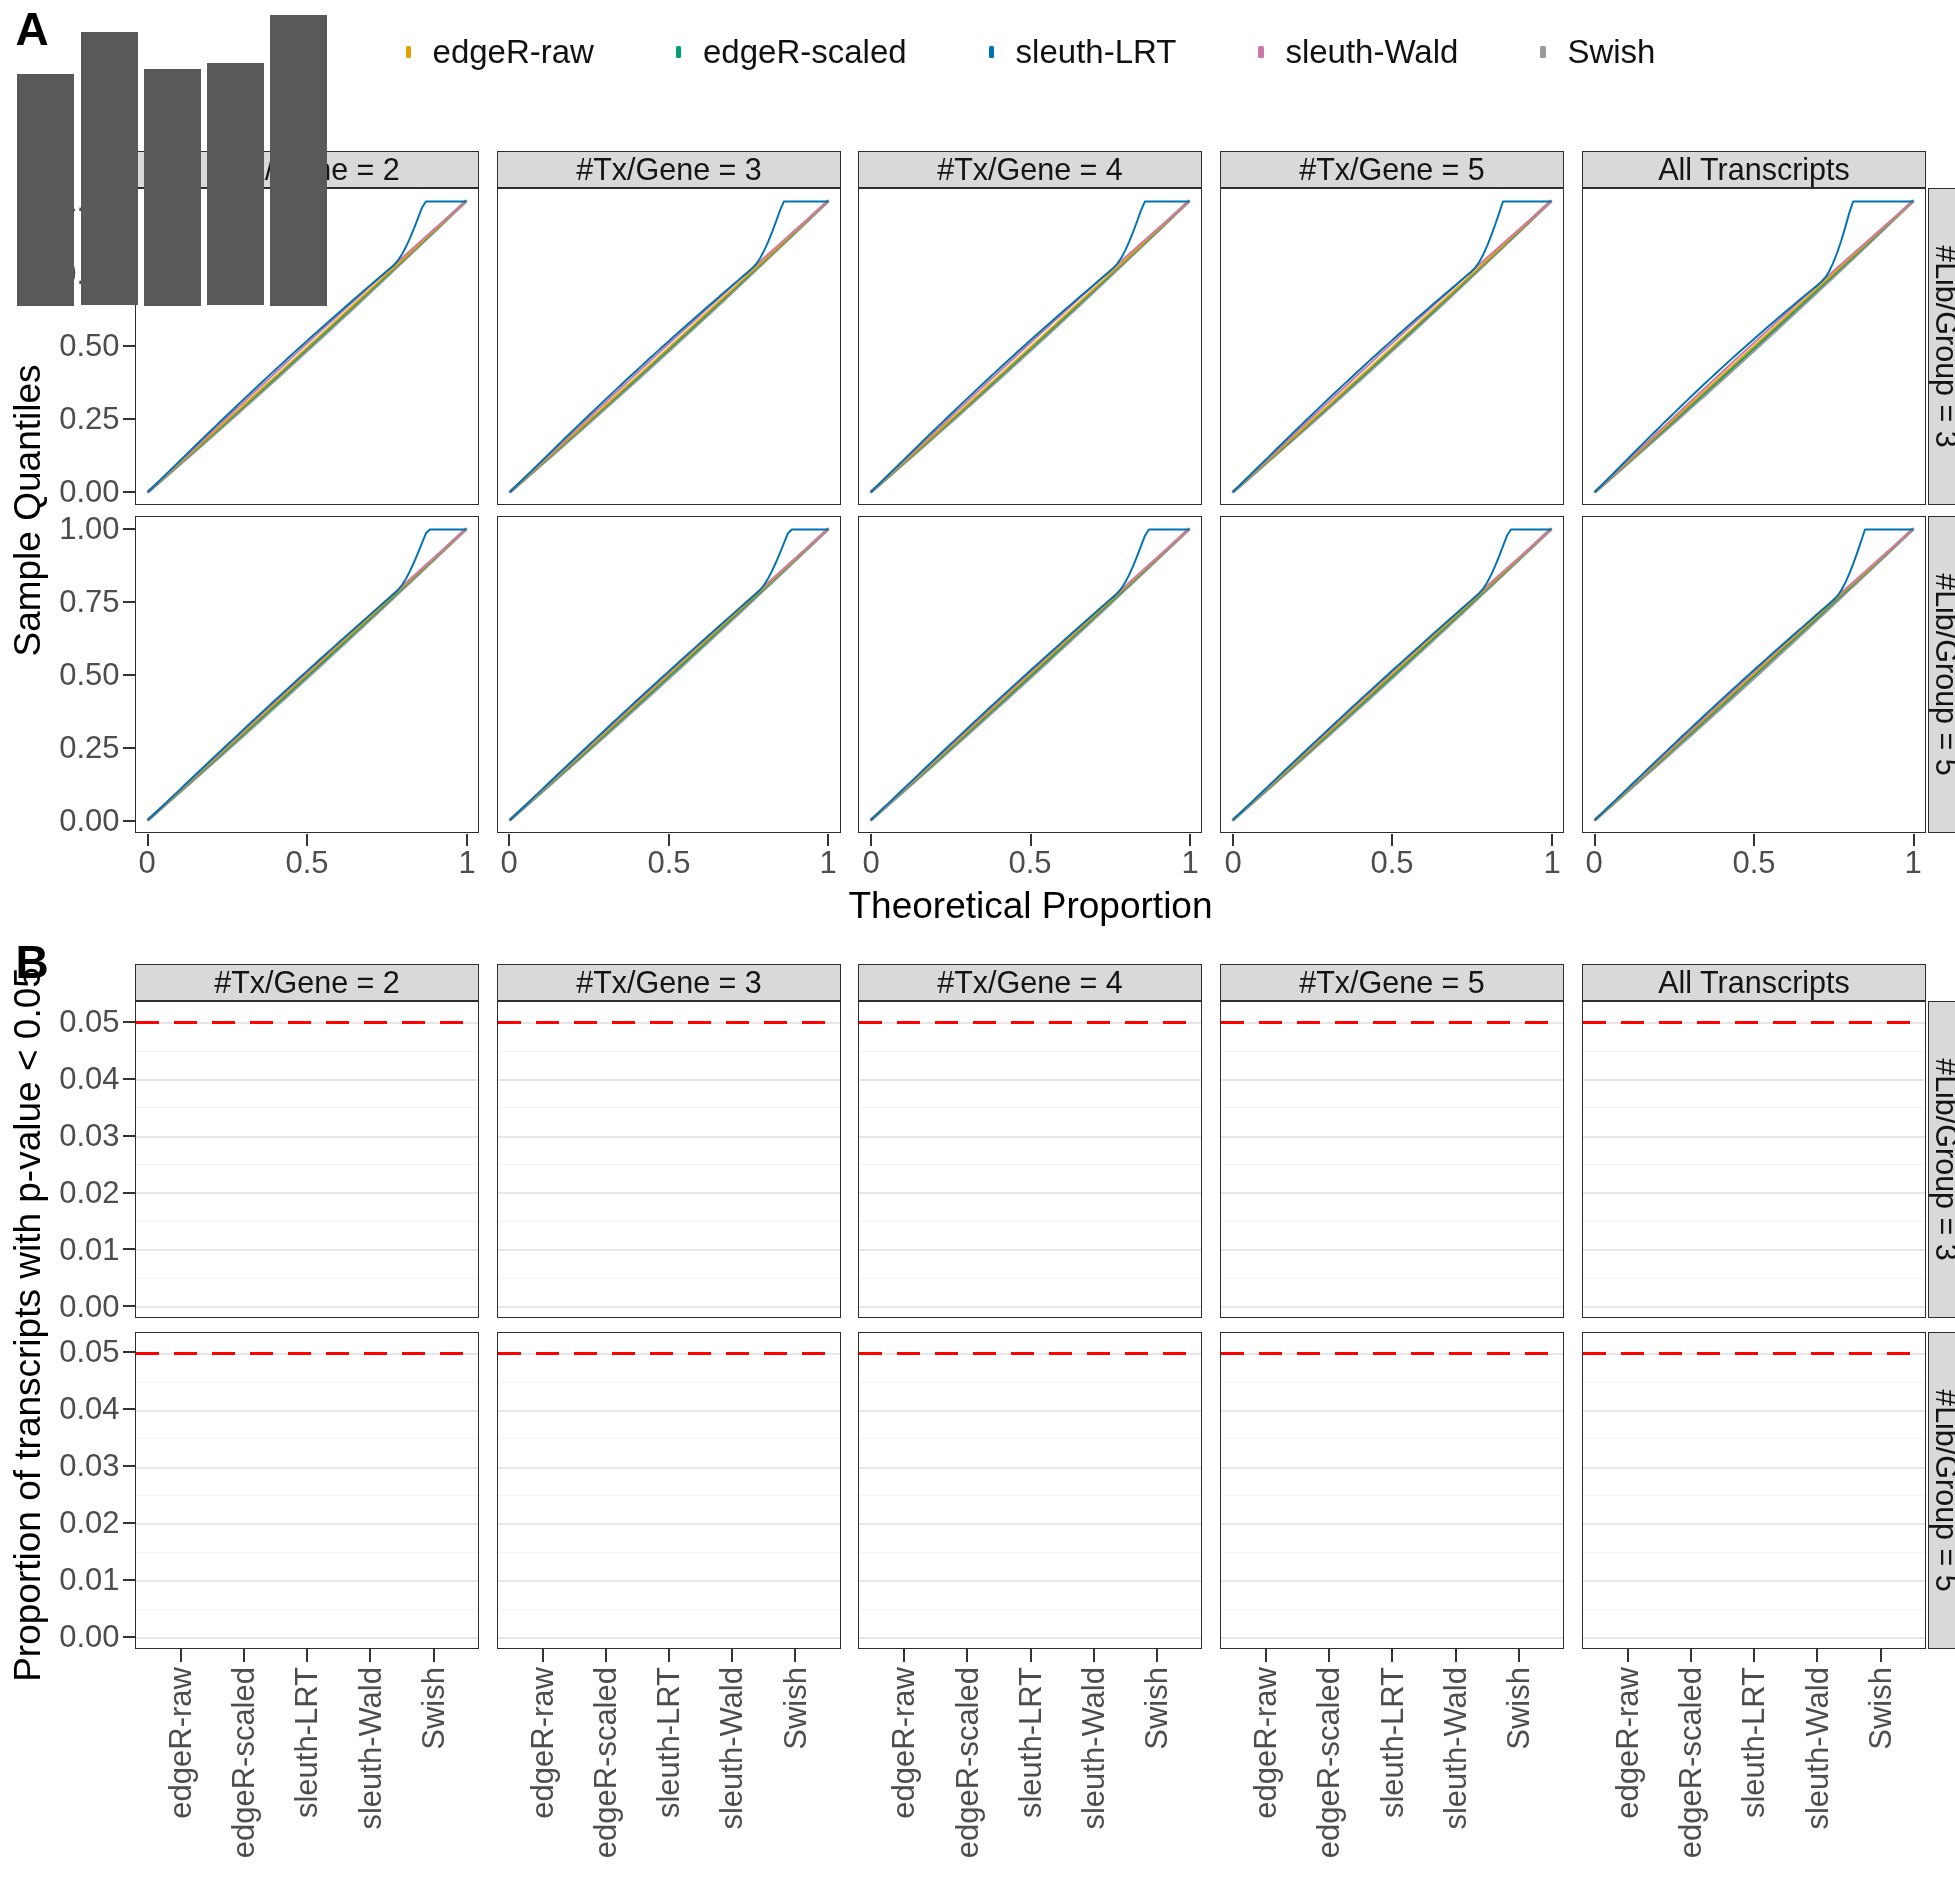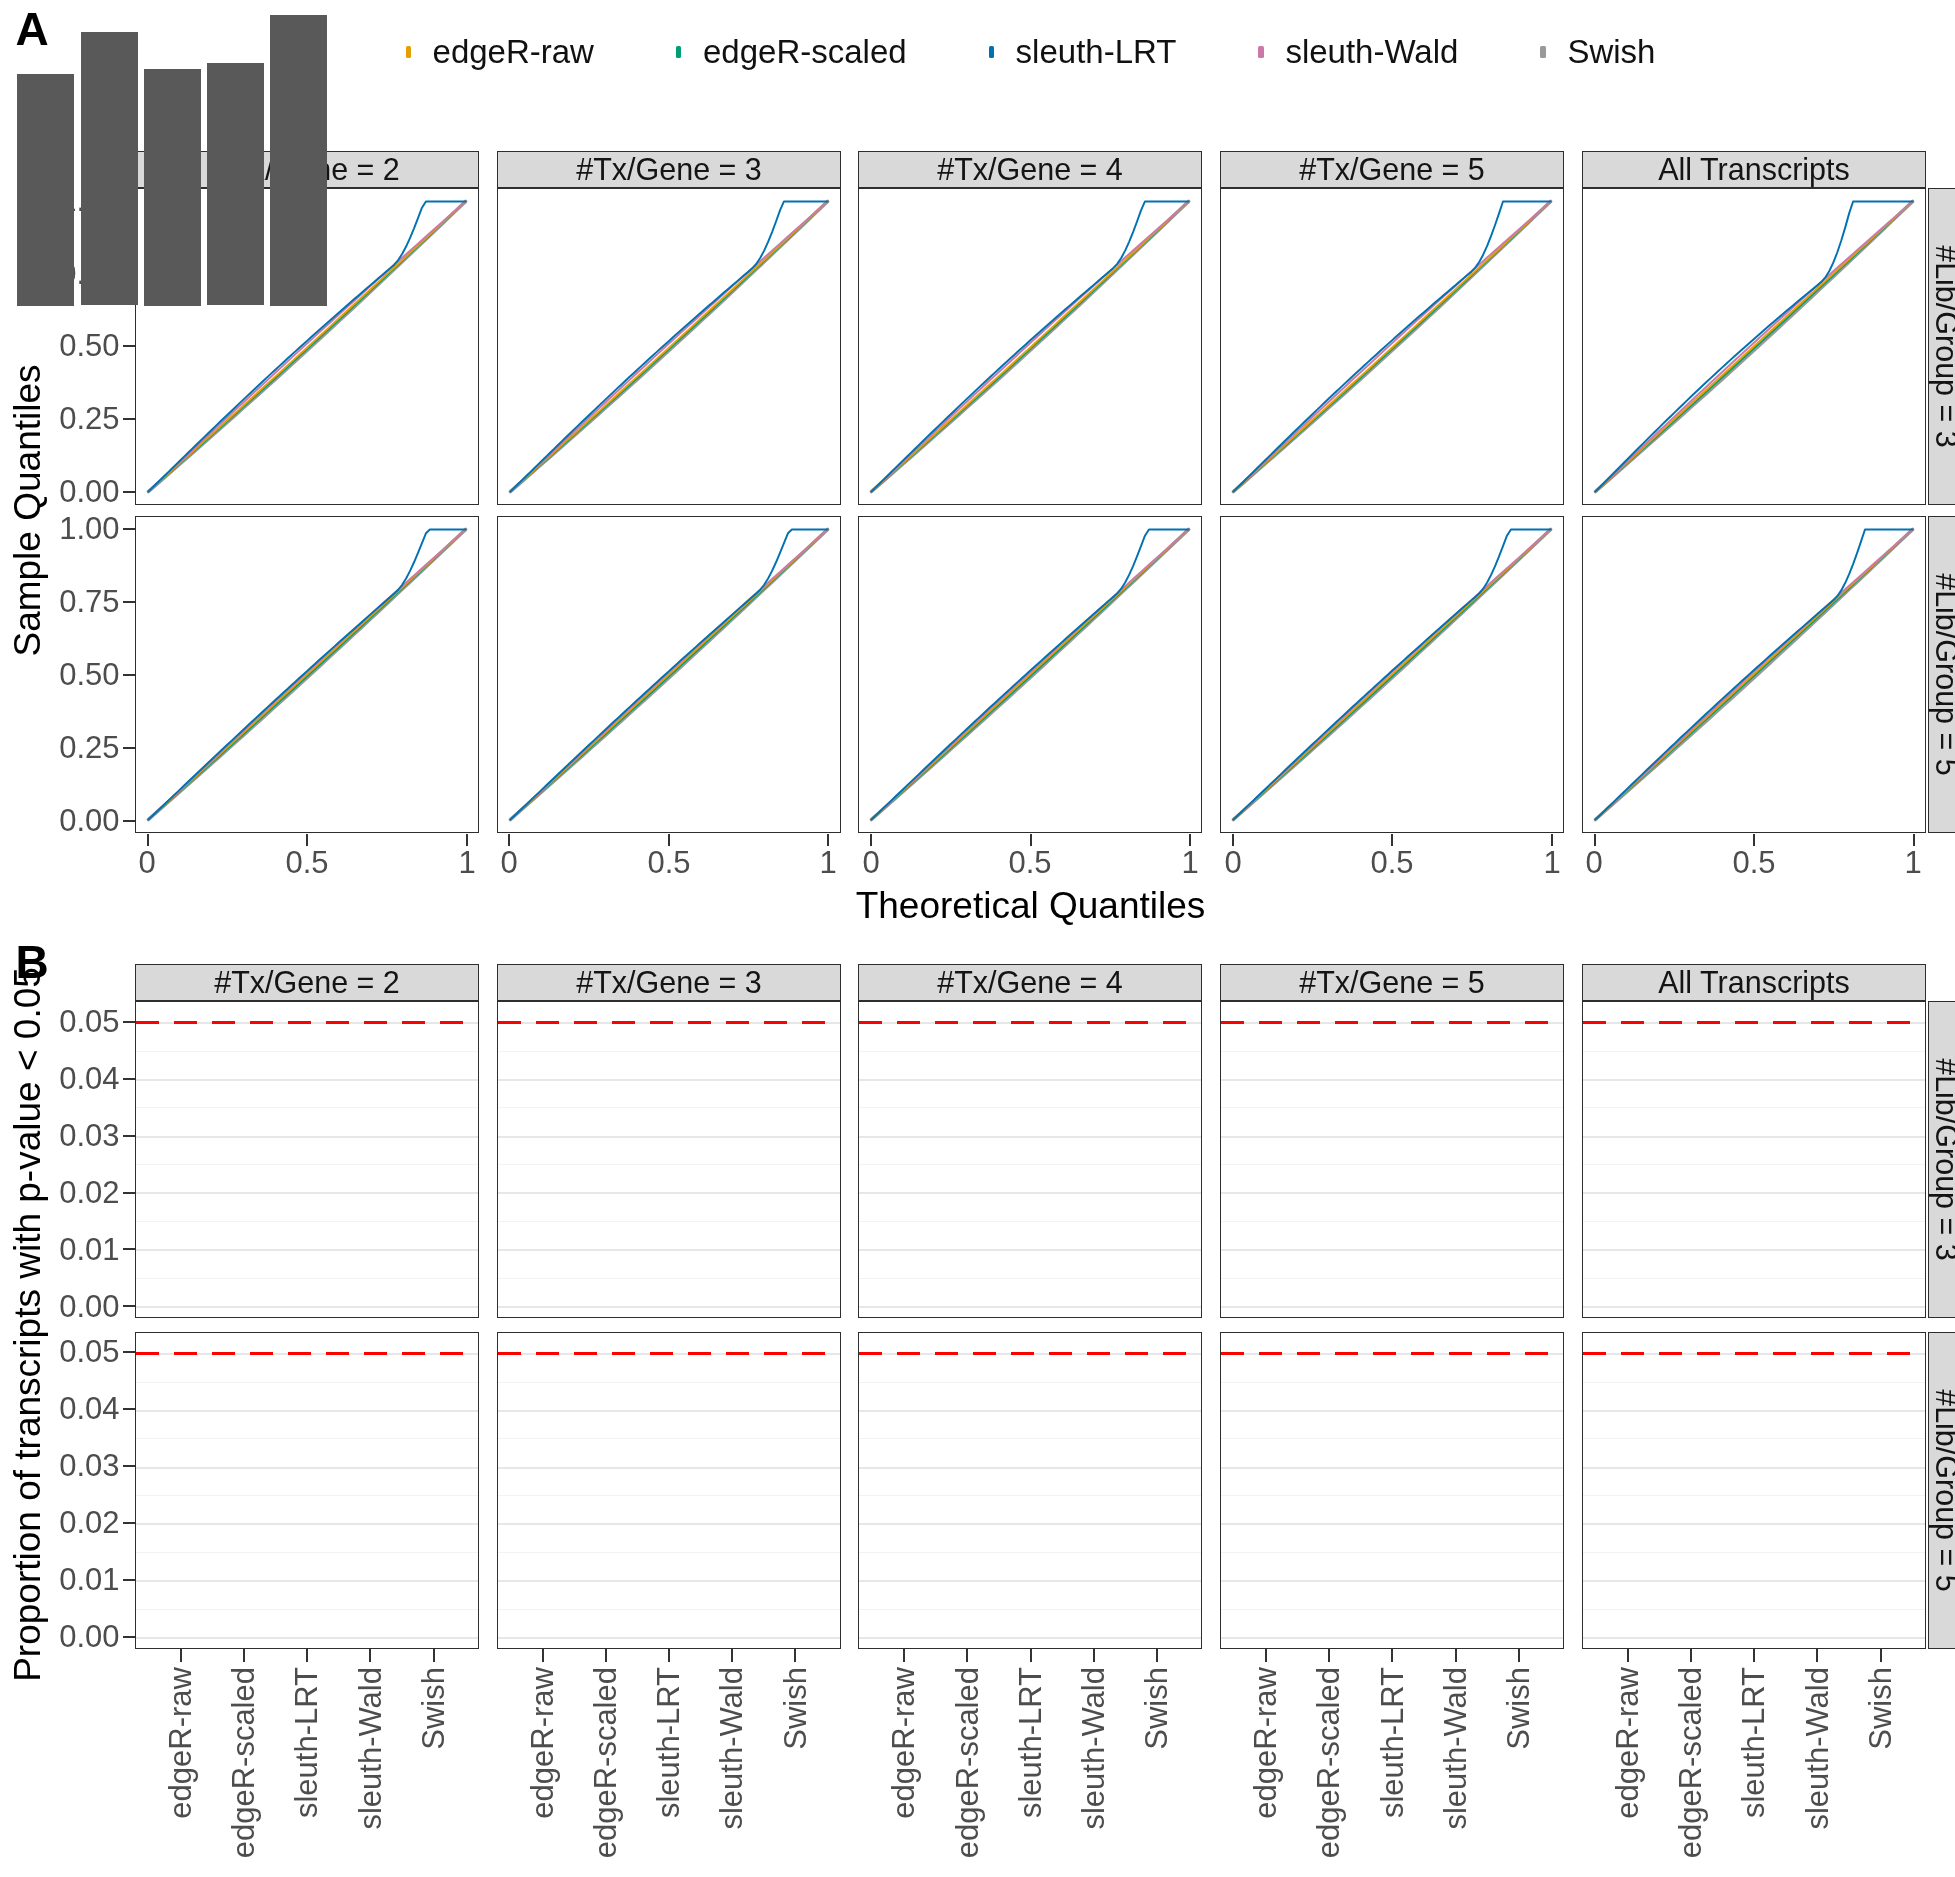--- a/index.html
+++ b/index.html
@@ -47,21 +47,21 @@
       <span>sleuth-Wald</span>
     </div>
     <div class="lg-item">
       <span class="lg-key" style="background: rgb(153, 153, 153);"></span>
       <span>Swish</span>
     </div>
   </div>
 
   <div class="vtext axis-title" style="left:5.9px;top:843px;width:665px;height:43px;line-height:43px;text-align:center;transform:rotate(-90deg);">Sample Quantiles</div>
 
-  <div class="axis-title" style="position:absolute;left:135px;top:885px;width:1791px;text-align:center;">Theoretical Quantiles</div>
+  <div class="axis-title" style="position:absolute;left:135px;top:885px;width:1791px;text-align:center;">Theoretical Proportion</div>
 
   <div class="panel-label" style="left:15.6px;top:935px;">B</div>
 
   <div class="vtext axis-title" style="left:5.9px;top:1774px;width:899px;height:43px;line-height:43px;text-align:center;transform:rotate(-90deg);">Proportion of transcripts with p-value &lt; 0.05</div>
 <div class="strip" style="position: absolute; left: 135px; top: 151px; width: 344px; height: 37px;">#Tx/Gene = 2</div>
     <div class="strip" style="position: absolute; left: 497px; top: 151px; width: 344px; height: 37px;">#Tx/Gene = 3</div>
     <div class="strip" style="position: absolute; left: 858px; top: 151px; width: 344px; height: 37px;">#Tx/Gene = 4</div>
     <div class="strip" style="position: absolute; left: 1220px; top: 151px; width: 344px; height: 37px;">#Tx/Gene = 5</div>
     <div class="strip" style="position: absolute; left: 1582px; top: 151px; width: 344px; height: 37px;">All Transcripts</div>
     <div class="strip" style="position: absolute; left: 1928px; top: 188px; width: 37px; height: 317px;"></div>

